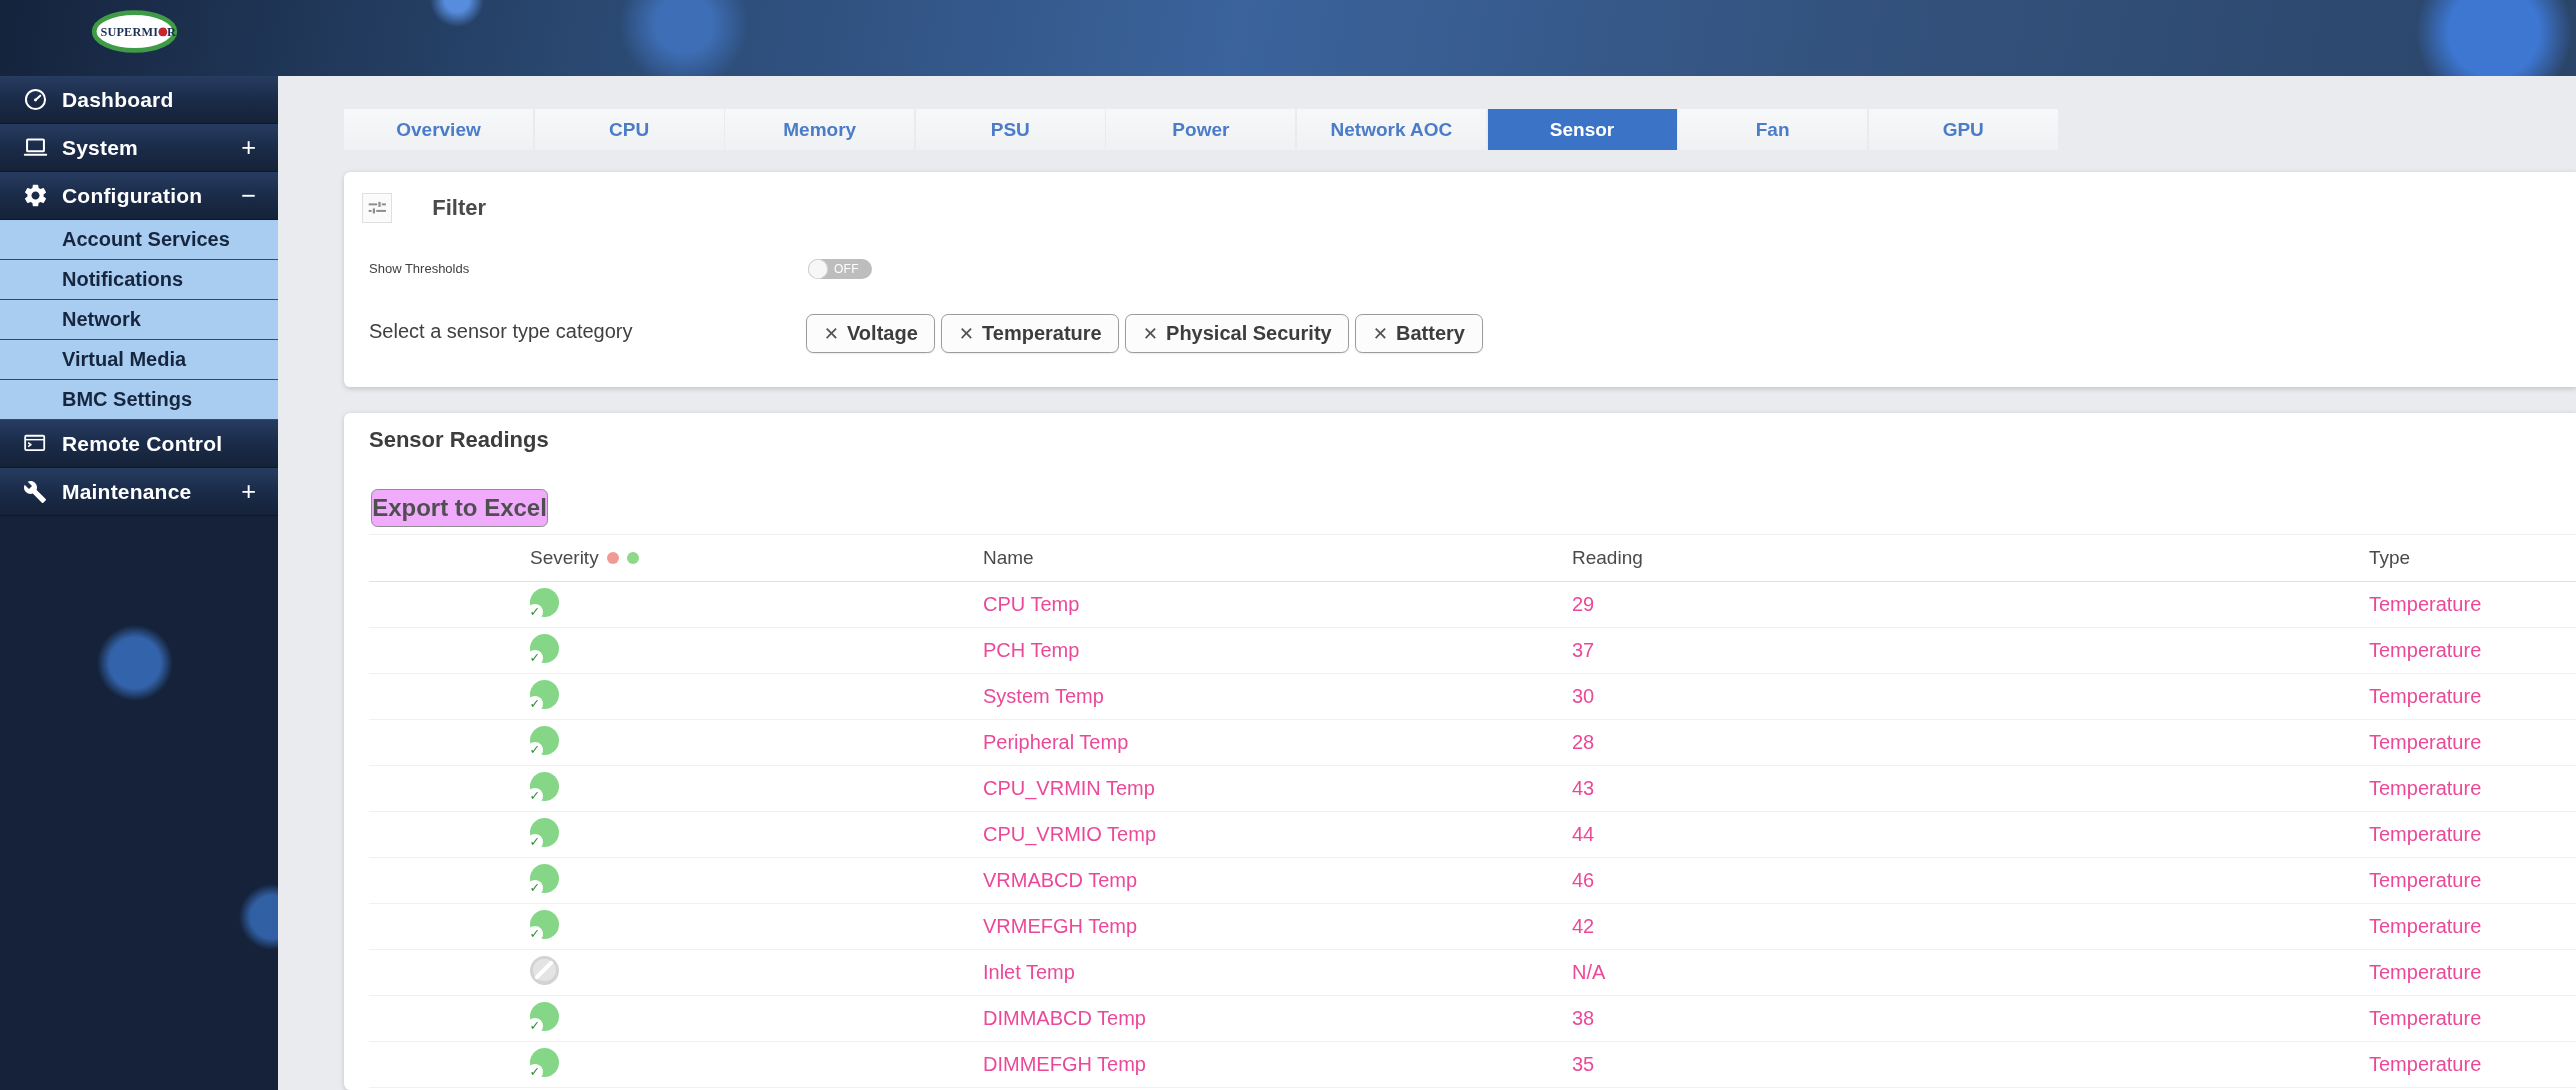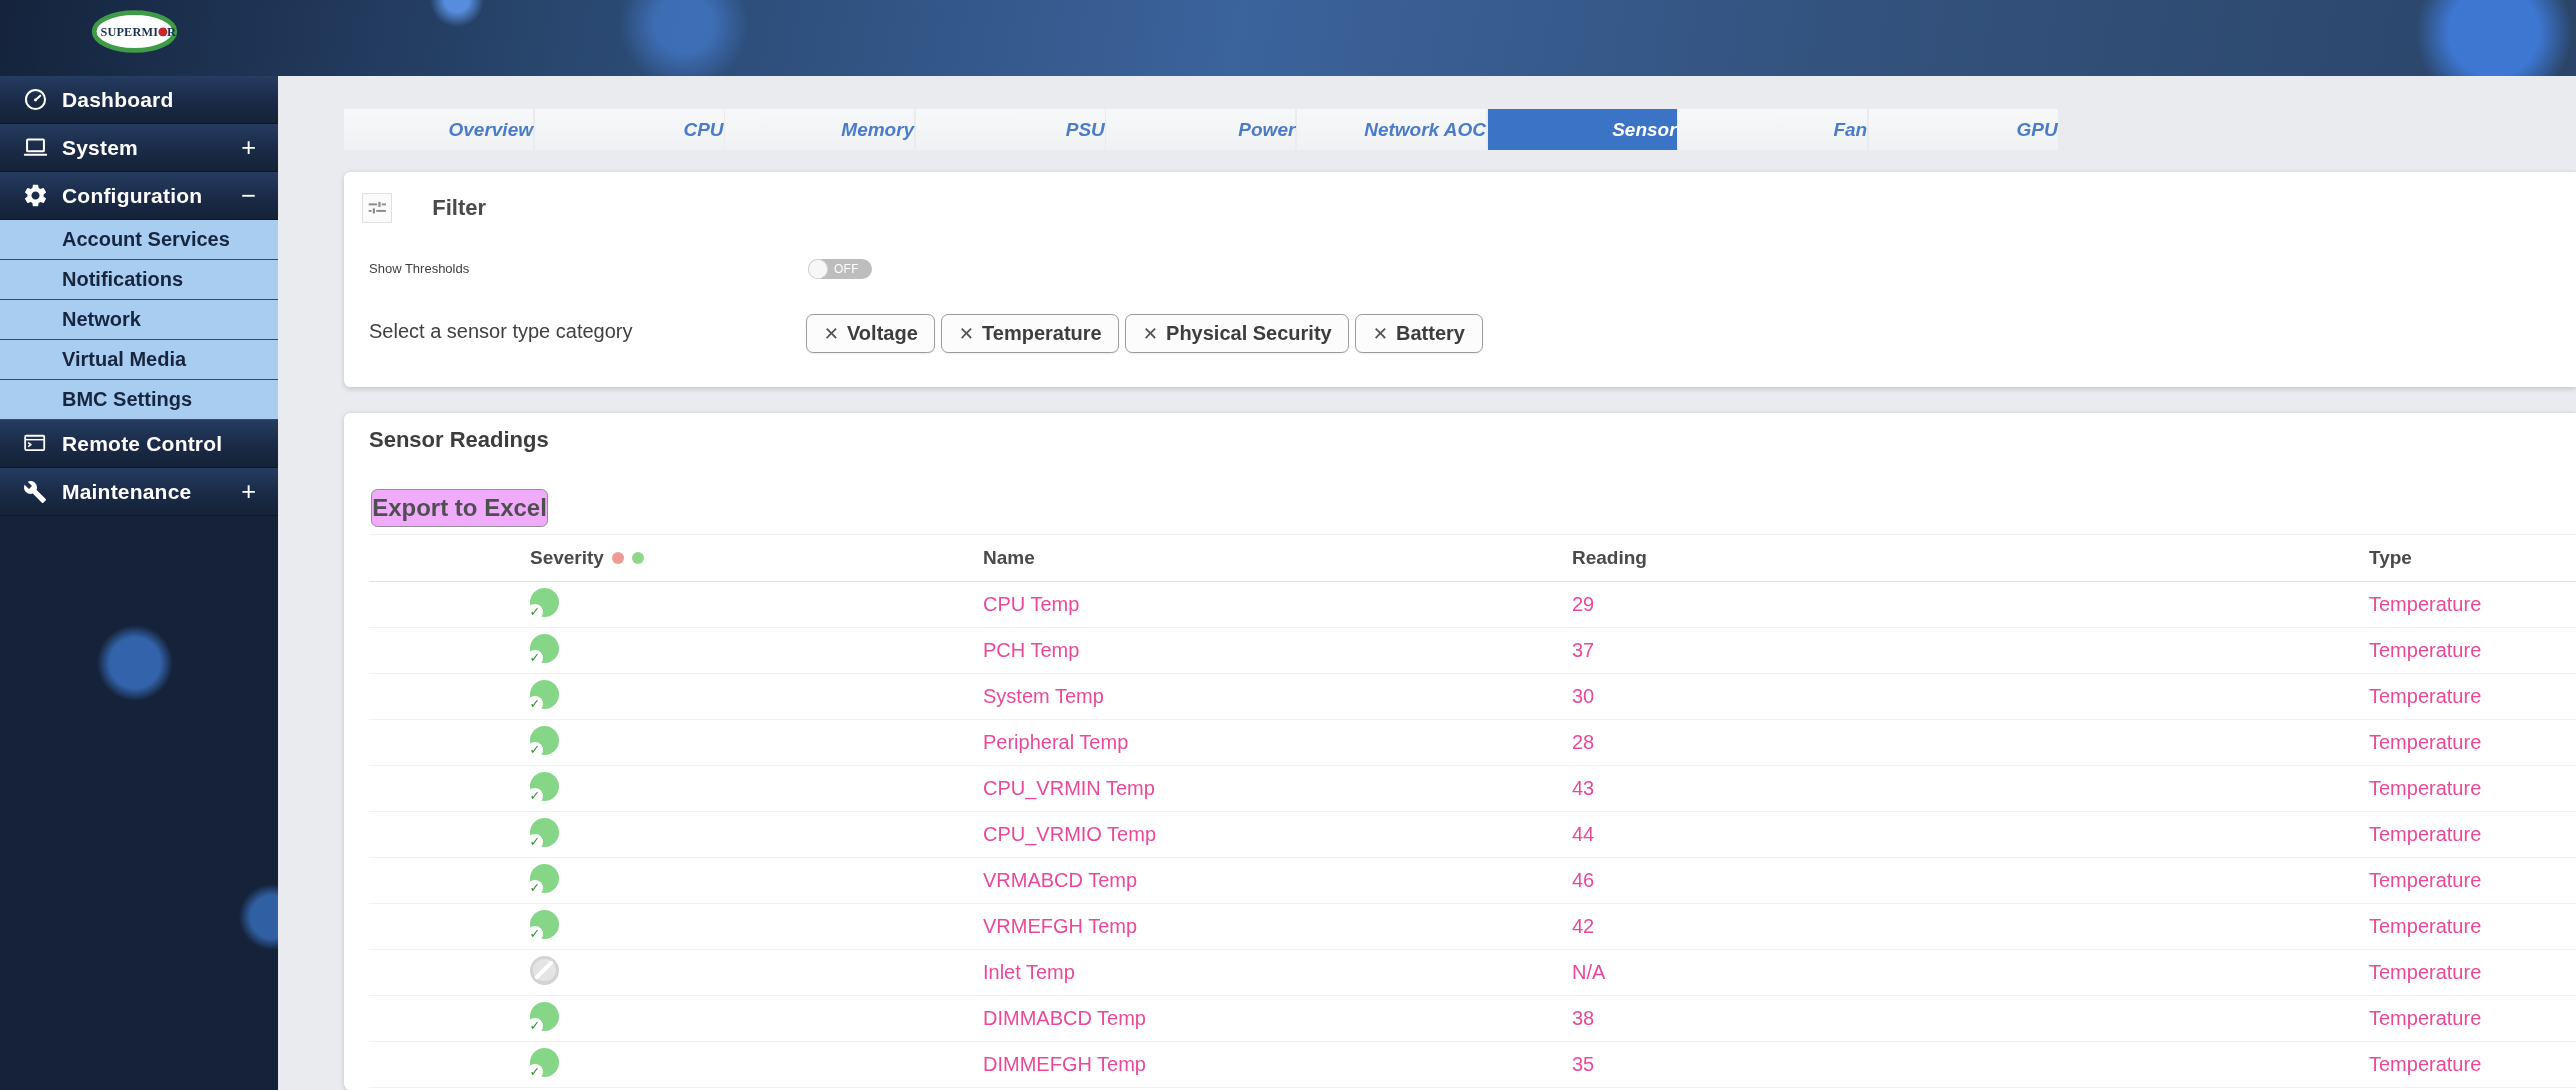--- a/index.html
+++ b/index.html
@@ -39,23 +39,23 @@
   .nav-expand{ font-size:25.4px; font-weight:400; color:#fff; }
   .subnav-item{
     height:40px; display:flex; align-items:center; padding-left:62px;
     background:var(--subnav-bg,#a9cdf1); border-bottom:1.6px solid #33496e;
     color:var(--subnav-text,#16263f); font-size:20px; font-weight:700; cursor:pointer;
   }
 
   
   .tabbar{ position:absolute; left:344px; top:109px; display:flex; gap:1.6px; }
   .tab{
-    width:189px; height:41px; display:flex; align-items:center; justify-content:flex-end;
+    width:189px; height:41px; display:flex; align-items:center; justify-content:center;
     background:linear-gradient(#f7f8f9,#f0f1f2);
-    font-size:19px; font-weight:700; color:var(--tab-text,#4a7cc9); cursor:pointer;font-style:italic;
+    font-size:19px; font-weight:700; color:var(--tab-text,#4a7cc9); cursor:pointer;
   }
   .tab.active{ background:var(--accent,#3b73c6); color:#fff; }
 
   
   .card{
     position:absolute; left:344px; right:0; background:#fff;
     border-radius:6.4px 0 0 6.4px; box-shadow:0 1.6px 4.8px rgba(0,0,0,.16);
   }
   .filter-card{ top:172px; height:215px; }
   .readings-card{ top:413px; bottom:0; }
@@ -92,21 +92,21 @@
     position:absolute; left:27px; top:76px; width:177px; height:38px;
     border:1.6px solid #8f8f8f; border-radius:6.4px; background:#f0abfc;
     font-size:24px; font-weight:700; color:#4f4f4f;
     display:flex; align-items:center; justify-content:center; cursor:pointer;
     font-family:inherit;
   }
 
   .table{ position:absolute; left:25px; right:0; top:121px; }
   .trow{ display:grid; grid-template-columns:614px 589px 797px 1fr; align-items:center; }
   .trow > div:first-child{ padding-left:161px; }
-  .thead{ height:48px; border-top:0.8px solid #f0f0f0; border-bottom:0.8px solid #e2e2e2; font-weight:700; font-size:19px; color:#4a4a4a; }
+  .thead{ height:48px; border-top:0.8px solid #f0f0f0; border-bottom:0.8px solid #e2e2e2; font-weight:400; font-size:19px; color:#4a4a4a; }
   .tdata{ height:46px; border-bottom:0.8px solid #f1f1f1; font-size:20px; color:#ec4899; }
   .sev-head{ display:flex; align-items:center; gap:8px; }
   .hdot{ width:12px; height:12px; border-radius:50%; display:inline-block; }
   .hdot.crit{ background:var(--dot-critical,#ef9b94); }
   .hdot.ok{ background:var(--dot-ok,#8fd88b); }
 
   .sev{ position:relative; width:29px; height:29px; border-radius:50%; display:inline-block; }
   .sev.ok{ background:var(--status-ok,#85d687); }
   .sev.ok::after{
     content:"✓"; position:absolute; left:-3.2px; bottom:-3.2px; width:16px; height:16px; border-radius:50%;

